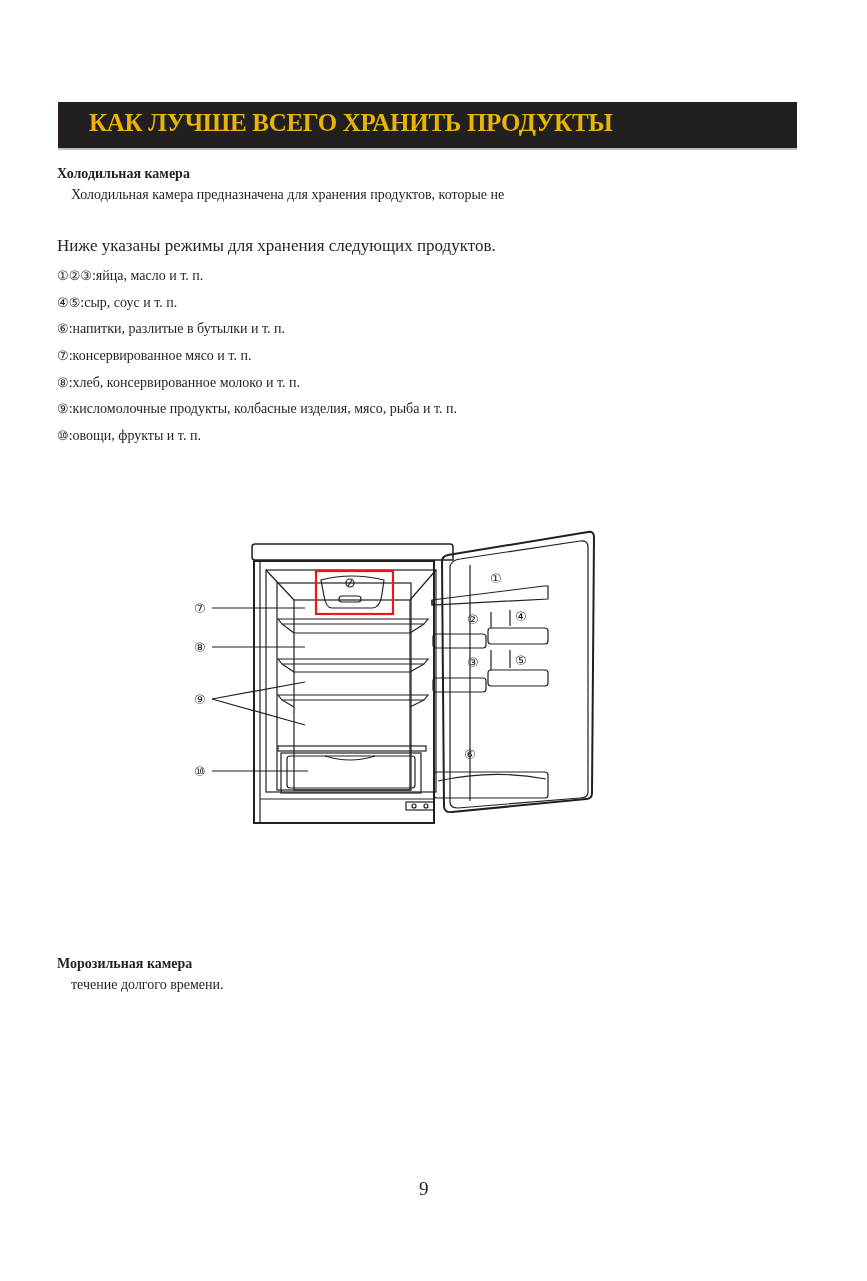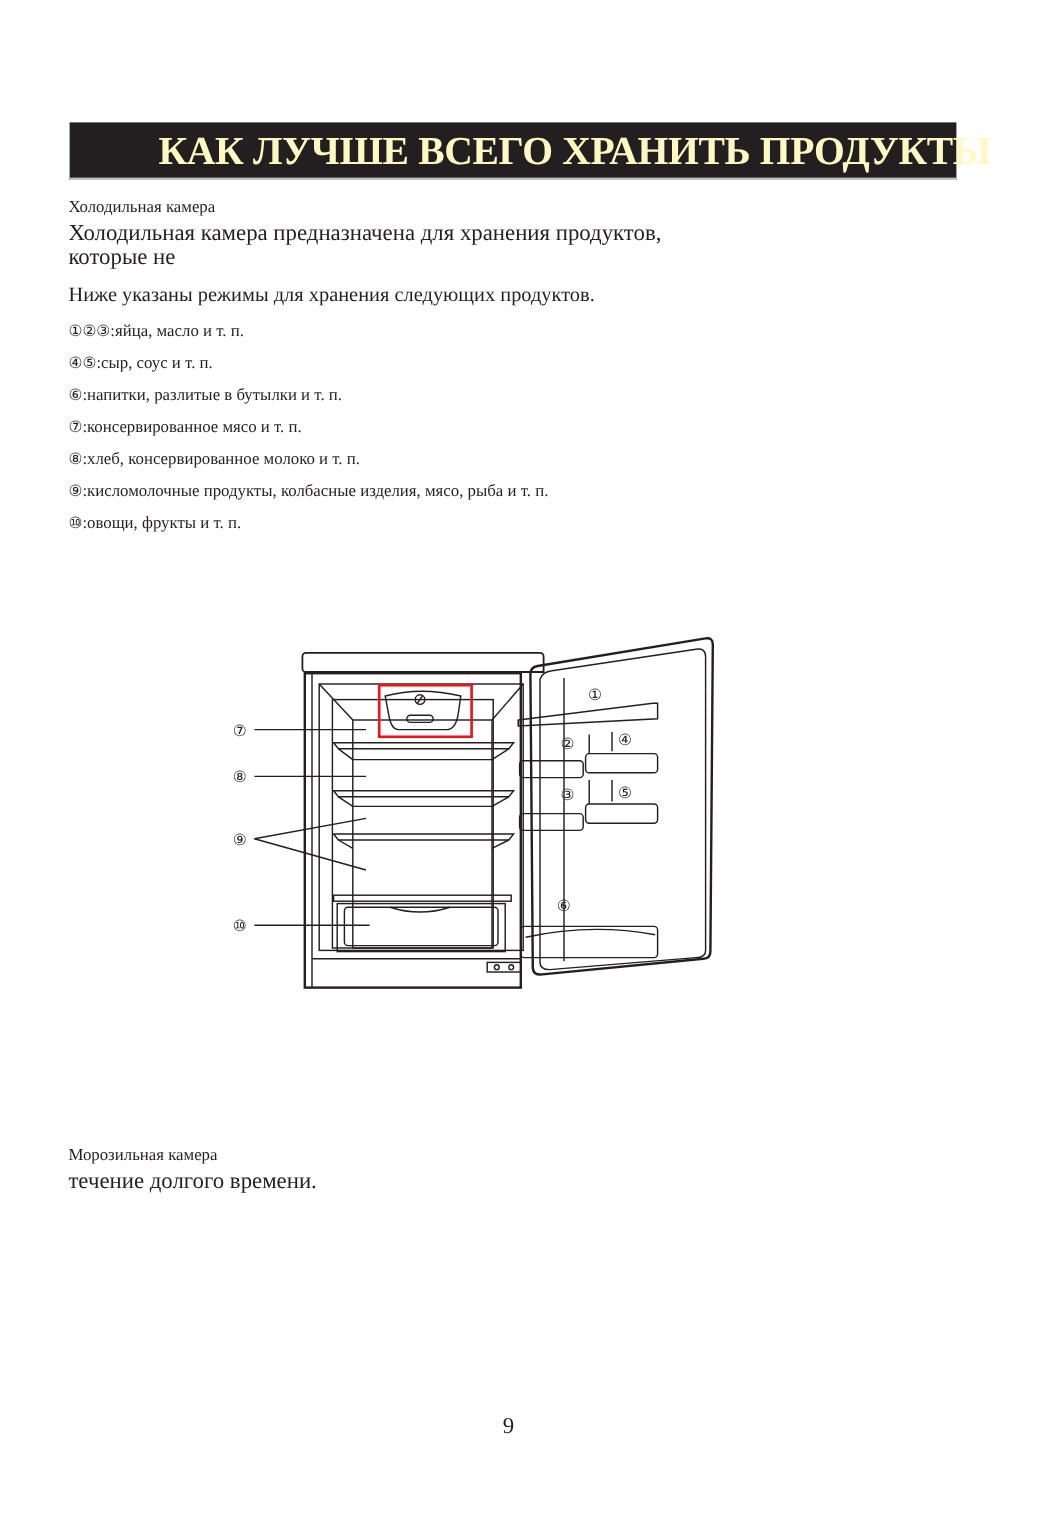--- a/index.html
+++ b/index.html
@@ -1,24 +1,24 @@
 <!DOCTYPE html>
 <html><head>
 <meta charset="utf-8">
 <style>
   html, body { margin: 0; padding: 0; background: #ffffff; }
   body { width: 867px; height: 1281px; position: relative; overflow: hidden;
          font-family: "Liberation Serif", "DejaVu Serif", serif; color: #231f20; }
   .header-bar { position: absolute; left: 58px; top: 102px; width: 739px; height: 46px;
                 background: #231f20; border-bottom: 2px solid #bdbdbd; }
-  .header-title { position: absolute; left: 31px; top: 7px; color: #fef9c3;
+  .header-title { position: absolute; left: 31px; top: 7px; color: #eab308;
                   font-family: "Liberation Serif", serif; font-weight: bold;
-                  font-size: 33px; letter-spacing: -0.3px; white-space: nowrap; margin-left: 43px; }
-  .sec-title { position: absolute; left: 57px; font-weight: normal; font-size: 14px; }
-  .para { position: absolute; left: 57px; font-size: 19px; line-height: 20px; width: 560px; }
+                  font-size: 25px; letter-spacing: -0.3px; white-space: nowrap; }
+  .sec-title { position: absolute; left: 57px; font-weight: bold; font-size: 14px; }
+  .para { position: absolute; left: 71px; font-size: 14px; line-height: 20px; width: 560px; }
   .intro { position: absolute; left: 57px; top: 236px; font-size: 17px; }
   .list { position: absolute; left: 57px; top: 266px; margin: 0; padding: 0; list-style: none; }
   .list li { height: 26.7px; font-size: 14px; line-height: 20px; white-space: nowrap; }
   .num { font-family: Liberation Sans, sans-serif; font-size: 13px; font-weight: normal; }
   .figure { position: absolute; left: 180px; top: 520px; width: 430px; height: 310px; }
   .callout { font-family: "DejaVu Sans", sans-serif; font-size: 13px; fill: #231f20; }
   .page-number { position: absolute; left: 419px; top: 1178px; font-size: 19px; }
 </style>
 </head>
 <body>

